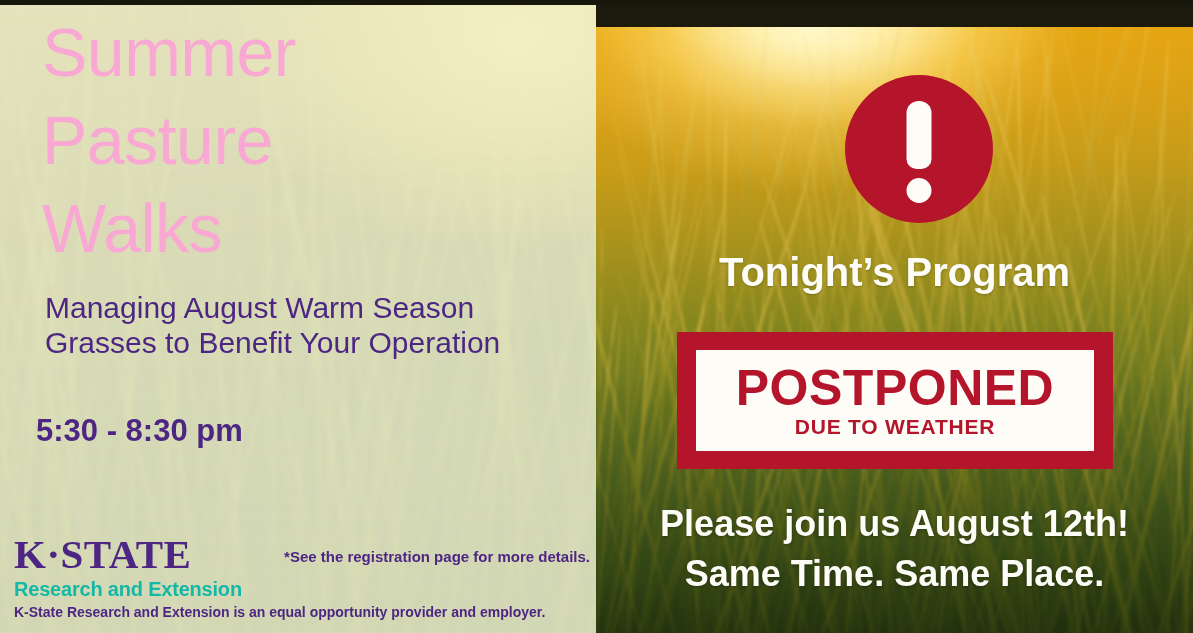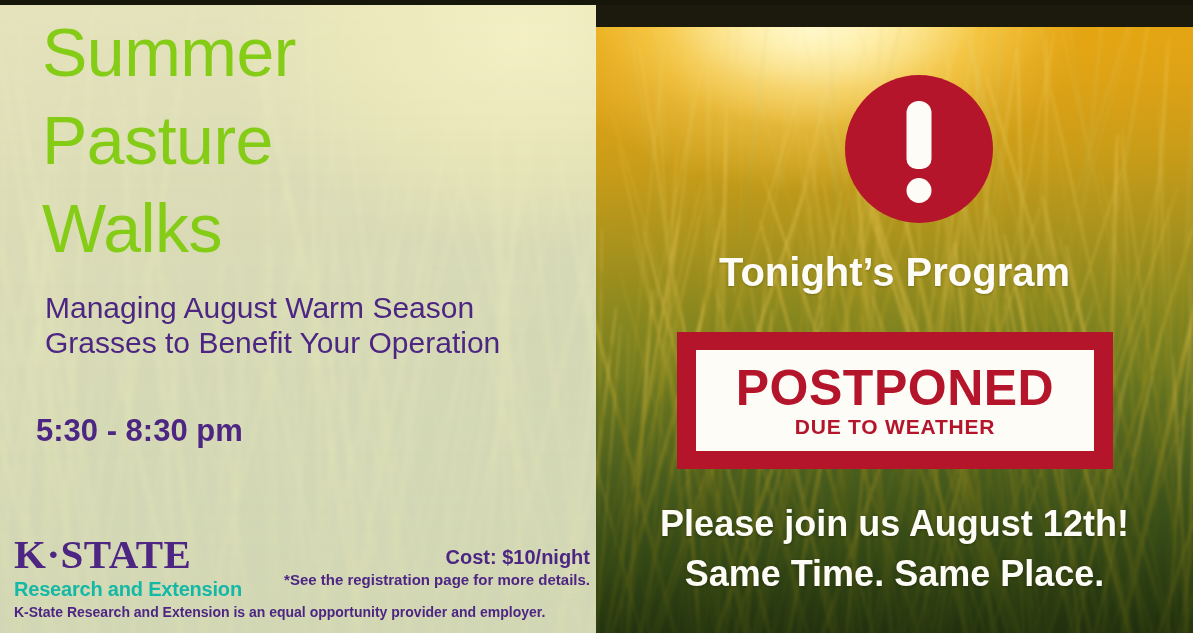--- a/index.html
+++ b/index.html
@@ -120,21 +120,21 @@
   
   .left-content {
     position: absolute;
     inset: 0;
     padding: 0;
   }
   .title-block {
     position: absolute;
     left: 42px;
     top: 8px;
-    color: #84cc16;
+    color: #f9a8d4;
   }
   .title-line {
     font-size: 68px;
     line-height: 88px;
     font-weight: 400;
     letter-spacing: -0.5px;
     white-space: nowrap;
   }
   .subtitle {
     position: absolute;
@@ -492,21 +492,20 @@
       </div>
 
       <div class="times">5:30 - 8:30 pm</div>
 
       <div class="kstate-logo">
         <div class="kstate-word">K·STATE</div>
         <div class="kstate-sub">Research and Extension</div>
       </div>
 
       <div class="cost-block">
-        <div class="cost-line">Cost: $10/night</div>
         <div class="cost-note">*See the registration page for more details.</div>
       </div>
 
       <div class="eeo-line">K-State Research and Extension is an equal opportunity provider and employer.</div>
     </div>
   </div>
 
   <div class="panel-right">
     <div class="grass-right-base"></div>
     <div class="blades-right" id="bladesRight">

